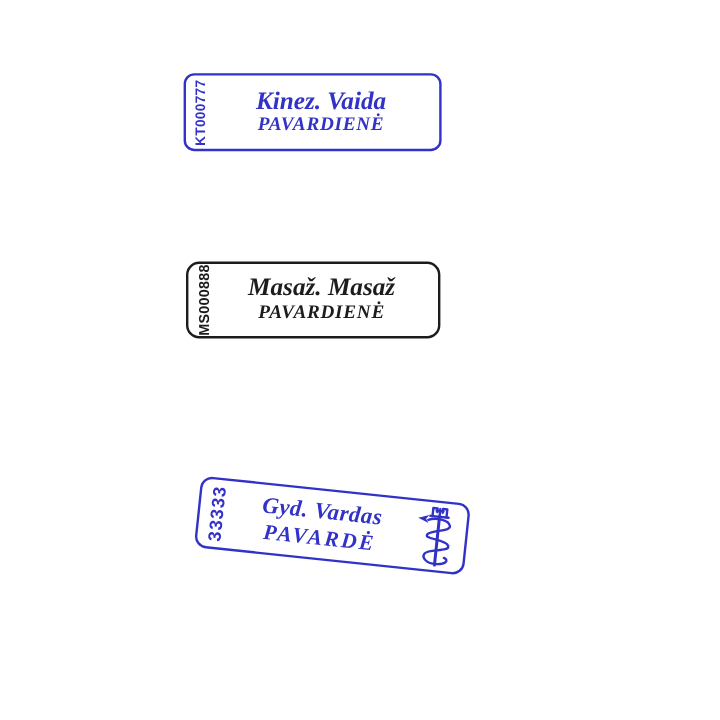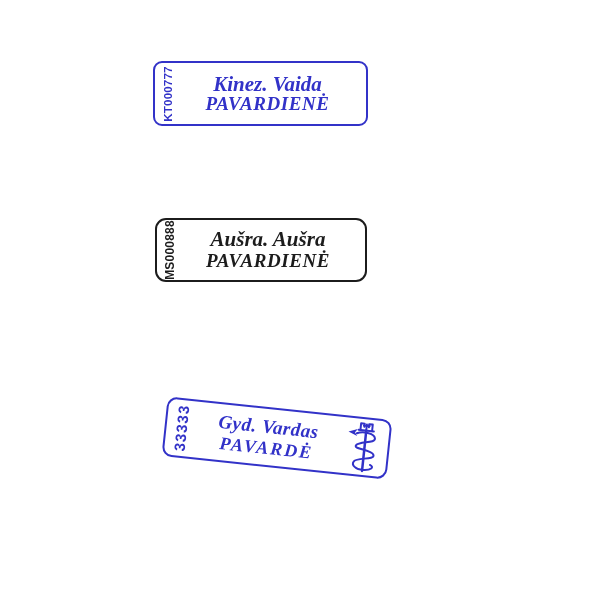--- a/index.html
+++ b/index.html
@@ -41,21 +41,21 @@
 
   .lines {
     flex: 1;
     margin-left: 24px;
     margin-right: 10px;
     text-align: center;
     font-style: italic;
     font-weight: 700;
   }
   .line1 { font-size: 21px; line-height: 20px; }
-  .line2 { font-size: 19px; line-height: 20px; letter-spacing: 0.6px; }
+  .line2 { font-size: 16px; line-height: 20px; letter-spacing: 0.6px; }
   .s2 .line1 { line-height: 21px; }
   .s2 .line2 { line-height: 21px; }
   .s3 .lines { margin-left: 26px; margin-right: 2px; }
   .s3 .line1 { font-size: 19px; line-height: 22px; letter-spacing: 0.5px; }
   .s3 .line2 { font-size: 18px; line-height: 21px; letter-spacing: 2px; }
 
   .symbol { width: 40px; height: 54px; flex: none; margin-right: 3px; }
   .symbol svg { width: 100%; height: 100%; display: block; }
 </style>
 </head>
@@ -67,21 +67,21 @@
     <span class="code">KT000777</span>
     <div class="lines">
       <div class="line1">Kinez. Vaida</div>
       <div class="line2">PAVARDIENĖ</div>
     </div>
   </div>
 
   <div class="stamp s2" style="color: rgb(28, 28, 28); border-color: rgb(28, 28, 28);">
     <span class="code">MS000888</span>
     <div class="lines">
-      <div class="line1">Aušra. Aušra</div>
+      <div class="line1">Masaž. Masaž</div>
       <div class="line2">PAVARDIENĖ</div>
     </div>
   </div>
 
   <div class="stamp s3" style="color: rgb(50, 50, 200); border-color: rgb(50, 50, 200); transform: rotate(6deg);">
     <span class="code">33333</span>
     <div class="lines">
       <div class="line1">Gyd. Vardas</div>
       <div class="line2">PAVARDĖ</div>
     </div>

